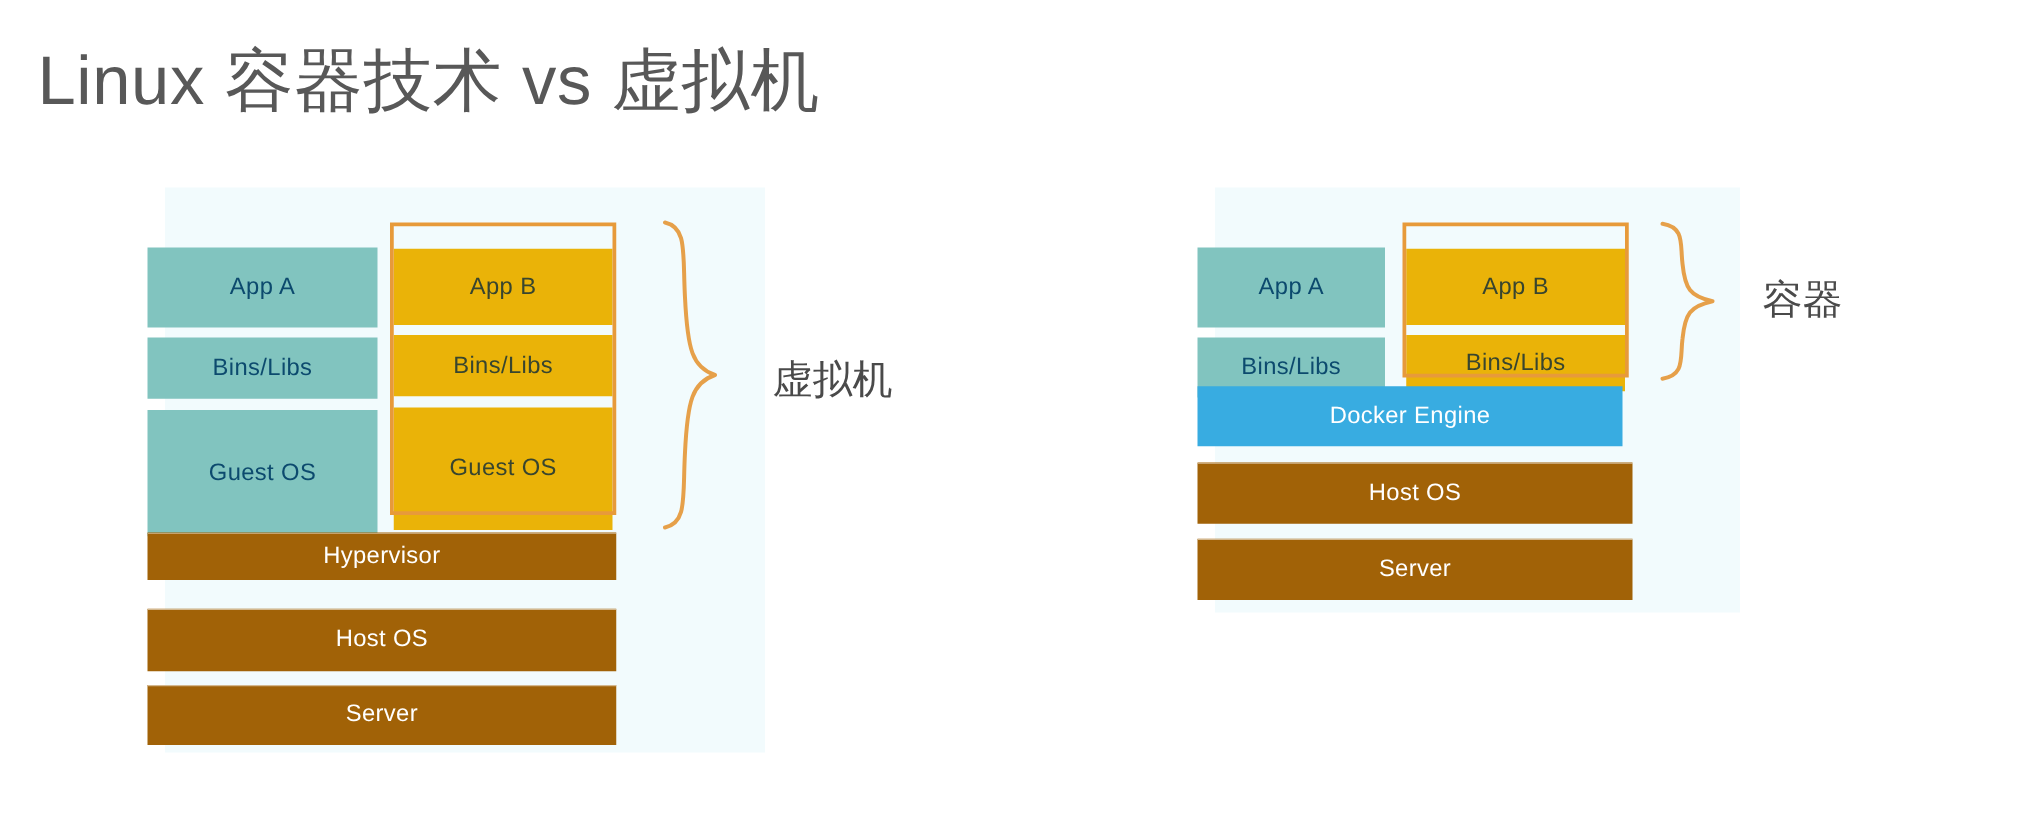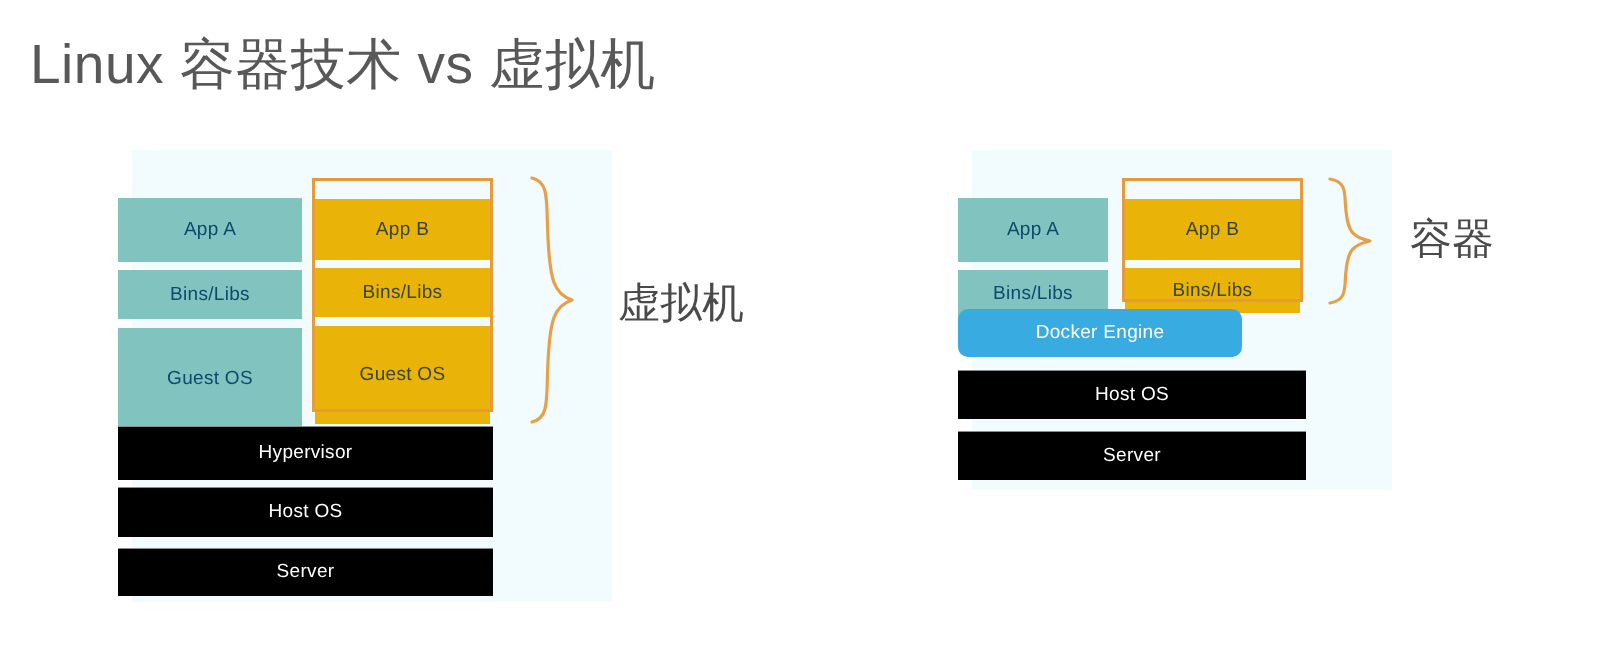--- a/index.html
+++ b/index.html
@@ -56,21 +56,21 @@
     background: #81c4bf;
     color: #0c4a6e;
     margin-top: 20px;
   }
   .blk.green {
     background: #eab308;
     color: #38452f;
     margin-top: 18px;
   }
   .blk.dark {
-    background: #000000;
+    background: #a16207;
     color: #ffffff;
     box-shadow: 0 1px 0 rgba(255,255,255,0.55) inset;
   }
   .blk.blue {
     background: #38ace1;
     color: #ffffff;
   }
 
   
   .hl-frame {
@@ -82,21 +82,21 @@
     z-index: 4;
   }
 
   
   .brace { position: absolute; z-index: 3; }
   .brace svg { display: block; overflow: visible; }
 
   
   .side-label {
     position: absolute;
-    font-size: 42px;
+    font-size: 32px;
     line-height: 42px;
     color: #4a4a4a;
     white-space: nowrap;
     z-index: 5;
   }
   #label-vm        { left: 618px;  top: 282px; font-family: Liberation Serif, serif; }
   #label-container { left: 1410px; top: 218px; }
 </style>
 </head>
 <body>
@@ -111,21 +111,21 @@
   <div class="blk teal" style="left:0px;  top:0px;   width:184px; height:64px;">App A</div>
   <div class="blk teal" style="left:0px;  top:72px;  width:184px; height:49px;">Bins/Libs</div>
   <div class="blk teal" style="left:0px;  top:130px; width:184px; height:101px;">Guest OS</div>
 
   <div class="blk green" style="left:197px; top:3px;   width:175px; height:61px;">App B</div>
   <div class="blk green" style="left:197px; top:72px;  width:175px; height:49px;">Bins/Libs</div>
   <div class="blk green" style="left:197px; top:130px; width:175px; height:98px;">Guest OS</div>
 
   <div class="hl-frame" style="left:194px; top:0px; width:181px; height:234px;"></div>
 
-  <div class="blk dark" style="left:0px; top:248px; width:375px; height:54px;">Hypervisor</div>
+  <div class="blk dark" style="left:0px; top:248px; width:375px; height:38px;">Hypervisor</div>
   <div class="blk dark" style="left:0px; top:309px; width:375px; height:50px;">Host OS</div>
   <div class="blk dark" style="left:0px; top:370px; width:375px; height:48px;">Server</div>
 </div>
 
 <div class="brace" style="left:524px; top:176px;">
   <svg width="58" height="248" viewBox="0 0 58 248">
     <path d="M8 2 C 26 6, 22 26, 24 62 C 26 104, 30 118, 48 124
              C 30 130, 26 144, 24 186 C 22 222, 26 242, 8 246" fill="none" stroke="#e6a04a" stroke-width="3.2" stroke-linecap="round" stroke-linejoin="round"></path>
   </svg>
 </div>
@@ -134,21 +134,21 @@
 <div class="diagram" id="diagram-container">
 
   <div class="blk teal" style="left:36px; top:0px;  width:150px; height:64px;">App A</div>
   <div class="blk teal" style="left:36px; top:72px; width:150px; height:48px;">Bins/Libs</div>
 
   <div class="blk green" style="left:203px; top:3px;  width:175px; height:61px;">App B</div>
   <div class="blk green" style="left:203px; top:72px; width:175px; height:45px;">Bins/Libs</div>
 
   <div class="hl-frame" style="left:200px; top:0px; width:181px; height:124px;"></div>
 
-  <div class="blk blue" style="left:36px; top:131px; width:284px; height:48px;border-radius:10px;">Docker Engine</div>
+  <div class="blk blue" style="left:36px; top:131px; width:340px; height:48px;">Docker Engine</div>
   <div class="blk dark" style="left:36px; top:192px; width:348px; height:49px;">Host OS</div>
   <div class="blk dark" style="left:36px; top:253px; width:348px; height:49px;">Server</div>
 </div>
 
 <div class="brace" style="left:1322px; top:177px;">
   <svg width="58" height="128" viewBox="0 0 58 128">
     <path d="M8 2 C 26 5, 22 18, 24 34 C 26 54, 30 60, 48 64
              C 30 68, 26 74, 24 94 C 22 110, 26 123, 8 126" fill="none" stroke="#e6a04a" stroke-width="3.2" stroke-linecap="round" stroke-linejoin="round"></path>
   </svg>
 </div>

